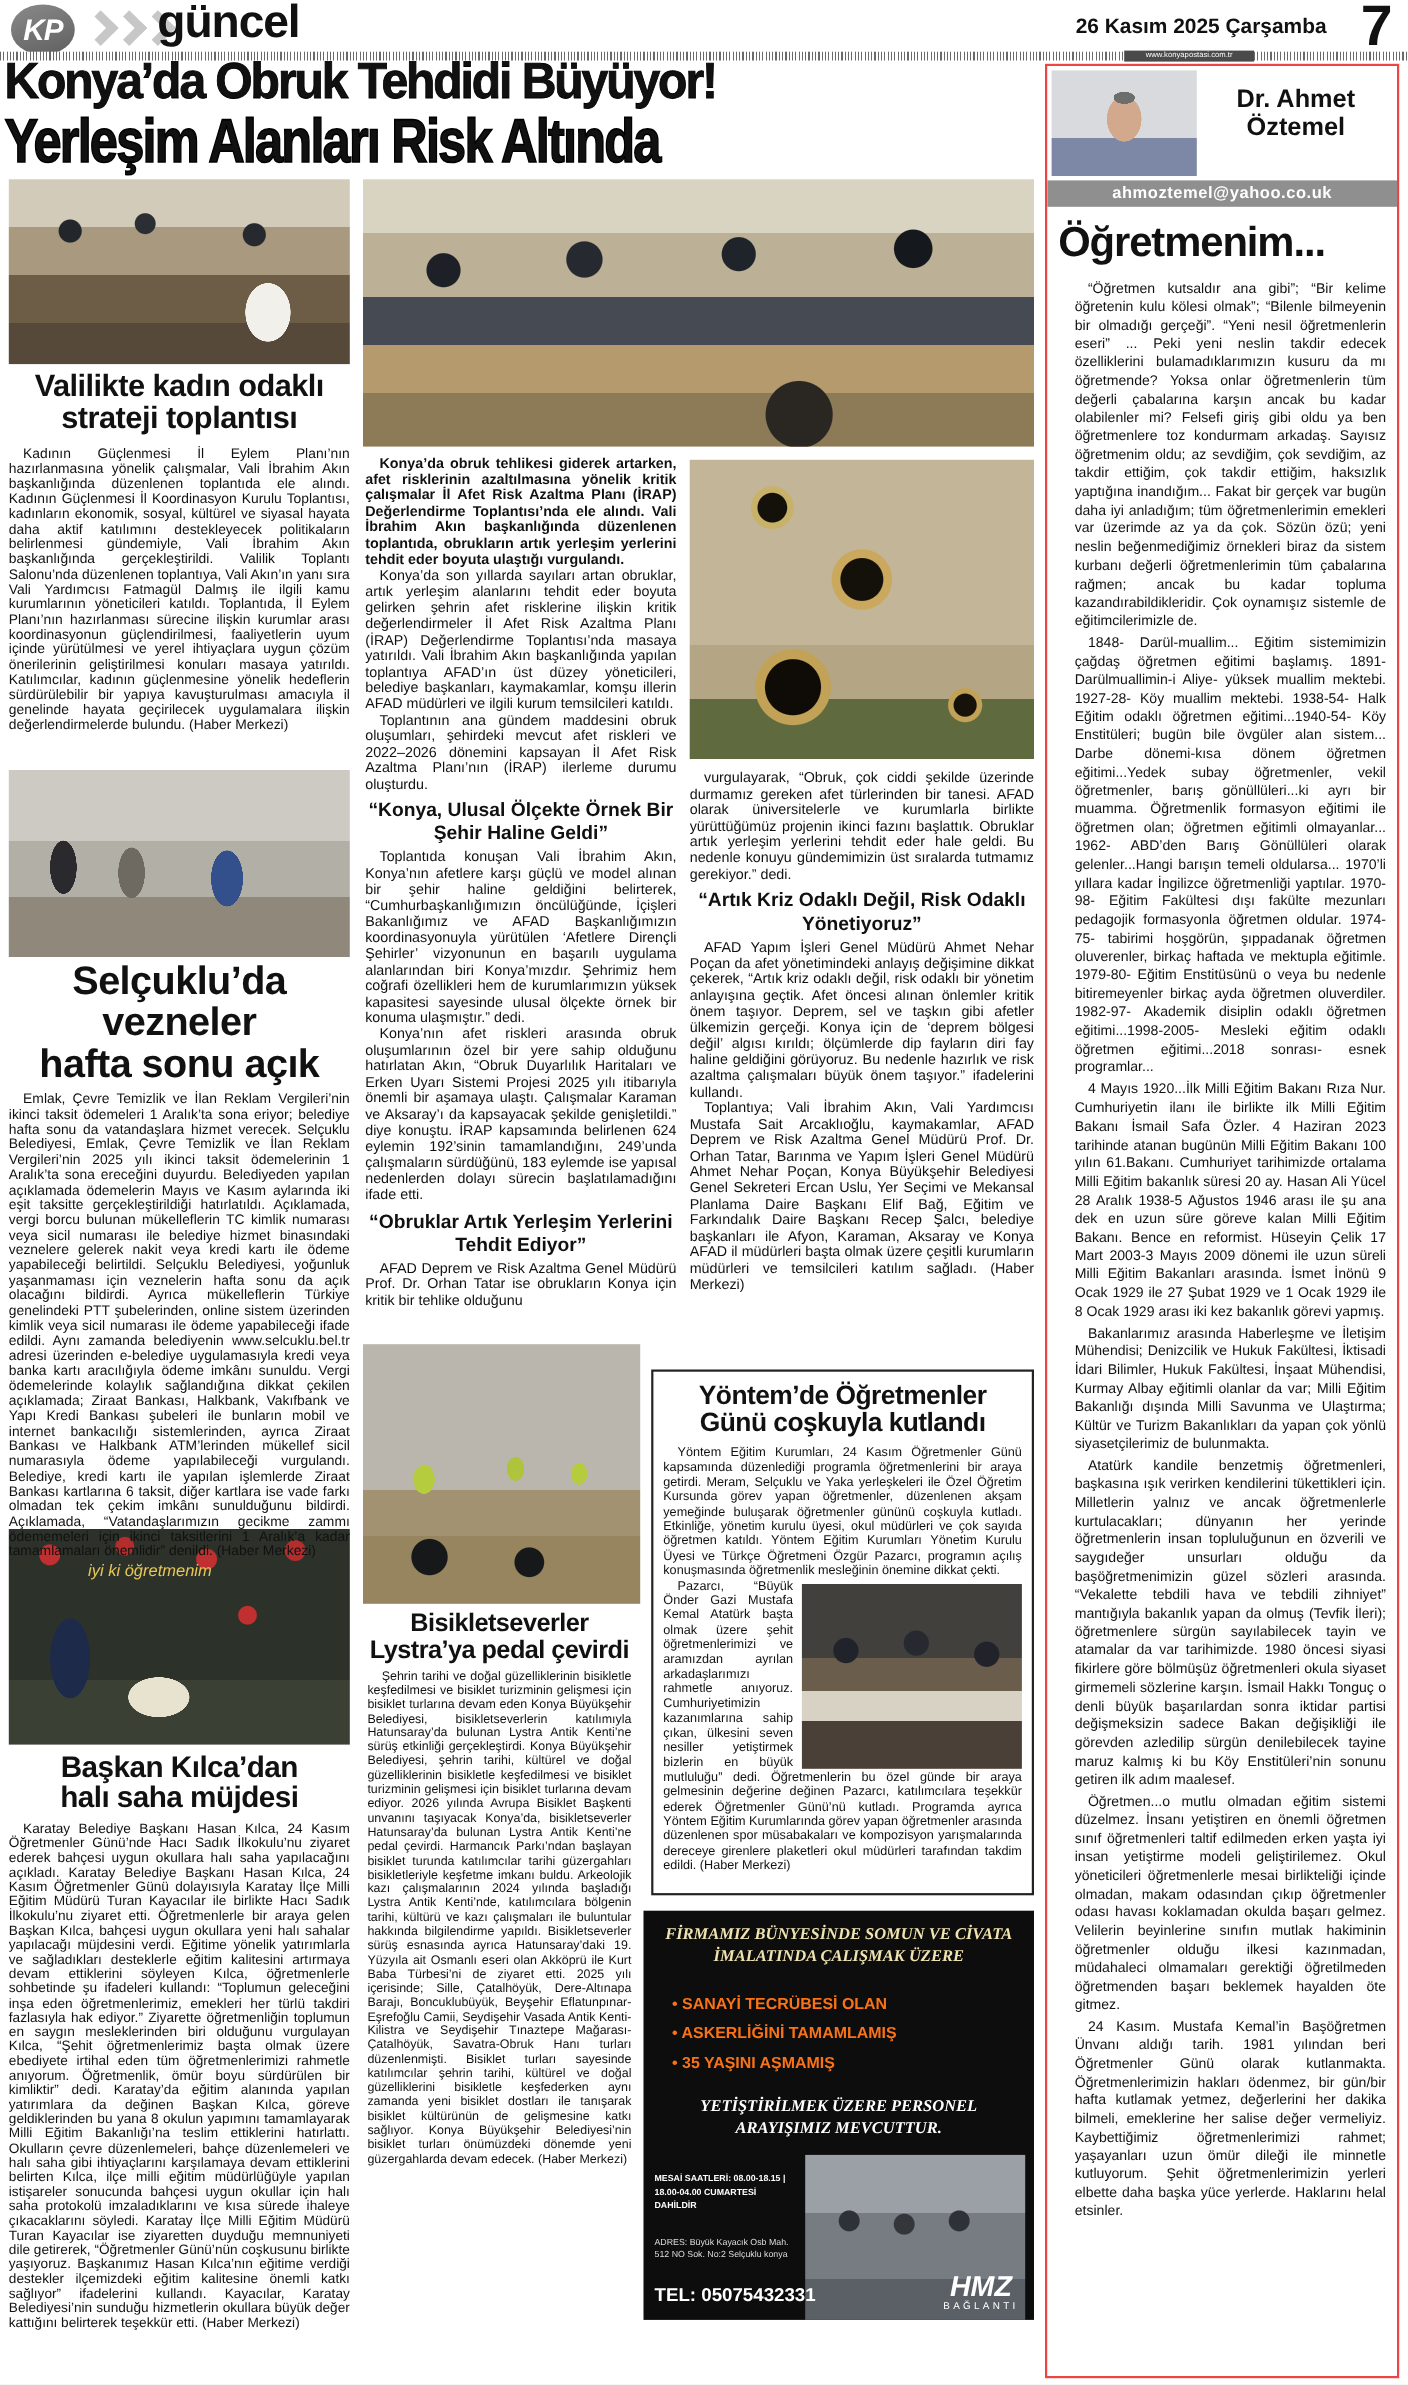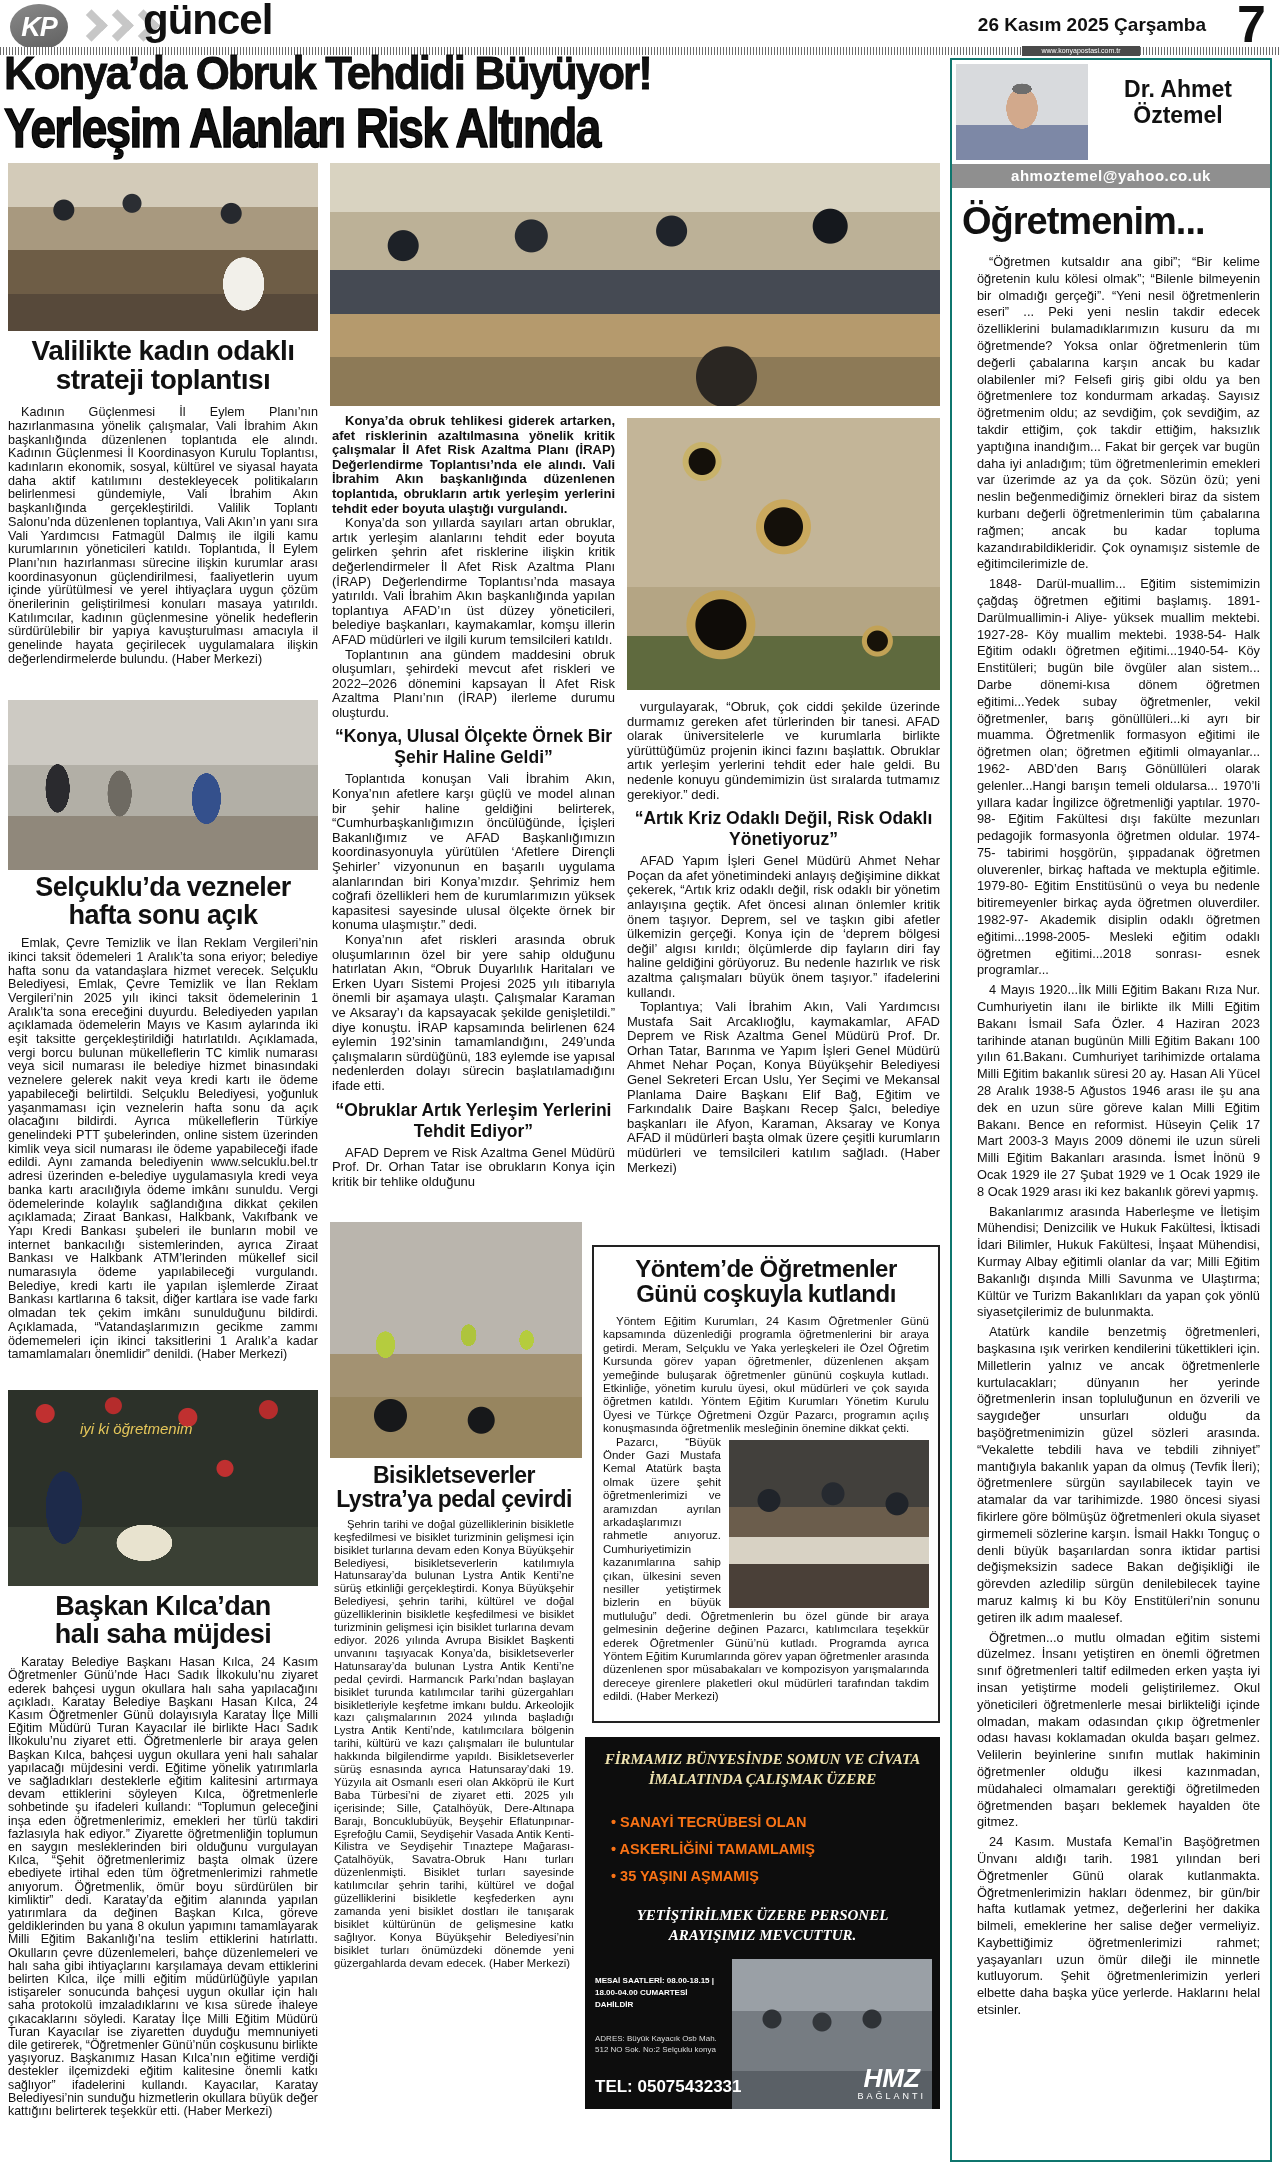--- a/index.html
+++ b/index.html
@@ -93,21 +93,21 @@
   
   #bisiklet{left:334px;top:1464px;width:240px;}
   #bisiklet .atitle{font-size:23px;}
   #bisiklet .btxt{font-size:11.3px;line-height:12.9px;margin-top:6px;}
   
   #yontem{left:592px;top:1245px;width:348px;height:478px;border:2px solid #222;box-sizing:border-box;
           padding:10px 9px;overflow:hidden;}
   #yontem .atitle{font-size:24px;}
   #yontem .btxt{font-size:11.5px;line-height:13.4px;margin-top:8px;}
   
-  #kose{left:950px;top:58px;width:322px;height:2104px;border:2px solid #0f766e;box-sizing:border-box;overflow:hidden;}
+  #kose{left:950px;top:58px;width:322px;height:2104px;border:2px solid #ef4444;box-sizing:border-box;overflow:hidden;}
   #kose-photo{position:absolute;left:4px;top:4px;width:132px;height:96px;
      background:radial-gradient(ellipse 16px 9px at 50% 26%,#6d6d6d 0 60%,rgba(0,0,0,0) 61%),
        radial-gradient(ellipse 26px 34px at 50% 46%,#d2a98c 0 60%,rgba(0,0,0,0) 61%),
        linear-gradient(180deg,#d8dadd 0 64%,#7d88a6 64% 100%);}
   #kose-name{position:absolute;left:140px;top:16px;width:172px;text-align:center;
        font-size:23px;font-weight:bold;line-height:26px;}
   #kose-mail{position:absolute;left:0;top:104px;width:100%;height:24px;background:#8f8f8f;color:#fff;
        font-weight:bold;font-size:15px;line-height:24px;text-align:center;letter-spacing:0.5px;}
   #kose-title{position:absolute;left:10px;top:140px;font-size:38px;font-weight:bold;letter-spacing:-1px;}
   #kose-body{position:absolute;left:10px;top:194px;width:298px;text-align:justify;
@@ -169,21 +169,21 @@
     <div class="atitle" style="font-size:28px;">
       <span>Valilikte kadın odaklı</span><br>
       <span>strateji toplantısı</span>
     </div>
     <div class="btxt lc-body" style="margin-top:12px;">
       <p>Kadının Güçlenmesi İl Eylem Planı’nın hazırlanmasına yönelik çalışmalar, Vali İbrahim Akın başkanlığında düzenlenen toplantıda ele alındı. Kadının Güçlenmesi İl Koordinasyon Kurulu Toplantısı, kadınların ekonomik, sosyal, kültürel ve siyasal hayata daha aktif katılımını destekleyecek politikaların belirlenmesi gündemiyle, Vali İbrahim Akın başkanlığında gerçekleştirildi. Valilik Toplantı Salonu’nda düzenlenen toplantıya, Vali Akın’ın yanı sıra Vali Yardımcısı Fatmagül Dalmış ile ilgili kamu kurumlarının yöneticileri katıldı. Toplantıda, İl Eylem Planı’nın hazırlanması sürecine ilişkin kurumlar arası koordinasyonun güçlendirilmesi, faaliyetlerin uyum içinde yürütülmesi ve yerel ihtiyaçlara uygun çözüm önerilerinin geliştirilmesi konuları masaya yatırıldı. Katılımcılar, kadının güçlenmesine yönelik hedeflerin sürdürülebilir bir yapıya kavuşturulması amacıyla il genelinde hayata geçirilecek uygulamalara ilişkin değerlendirmelerde bulundu. (Haber Merkezi)</p>
     </div>
   </div>
 
   <div class="abs leftcol" style="left:8px;top:873px;">
-    <div class="atitle" style="font-size:27px;">
+    <div class="atitle" style="font-size:36px;">
       <span>Selçuklu’da vezneler</span><br>
       <span>hafta sonu açık</span>
     </div>
     <div class="btxt lc-body" style="margin-top:8px;">
       <p>Emlak, Çevre Temizlik ve İlan Reklam Vergileri’nin ikinci taksit ödemeleri 1 Aralık’ta sona eriyor; belediye hafta sonu da vatandaşlara hizmet verecek. Selçuklu Belediyesi, Emlak, Çevre Temizlik ve İlan Reklam Vergileri’nin 2025 yılı ikinci taksit ödemelerinin 1 Aralık’ta sona ereceğini duyurdu. Belediyeden yapılan açıklamada ödemelerin Mayıs ve Kasım aylarında iki eşit taksitte gerçekleştirildiği hatırlatıldı. Açıklamada, vergi borcu bulunan mükelleflerin TC kimlik numarası veya sicil numarası ile belediye hizmet binasındaki veznelere gelerek nakit veya kredi kartı ile ödeme yapabileceği belirtildi. Selçuklu Belediyesi, yoğunluk yaşanmaması için veznelerin hafta sonu da açık olacağını bildirdi. Ayrıca mükelleflerin Türkiye genelindeki PTT şubelerinden, online sistem üzerinden kimlik veya sicil numarası ile ödeme yapabileceği ifade edildi. Aynı zamanda belediyenin www.selcuklu.bel.tr adresi üzerinden e-belediye uygulamasıyla kredi veya banka kartı aracılığıyla ödeme imkânı sunuldu. Vergi ödemelerinde kolaylık sağlandığına dikkat çekilen açıklamada; Ziraat Bankası, Halkbank, Vakıfbank ve Yapı Kredi Bankası şubeleri ile bunların mobil ve internet bankacılığı sistemlerinden, ayrıca Ziraat Bankası ve Halkbank ATM’lerinden mükellef sicil numarasıyla ödeme yapılabileceği vurgulandı. Belediye, kredi kartı ile yapılan işlemlerde Ziraat Bankası kartlarına 6 taksit, diğer kartlara ise vade farkı olmadan tek çekim imkânı sunulduğunu bildirdi. Açıklamada, “Vatandaşlarımızın gecikme zammı ödememeleri için ikinci taksitlerini 1 Aralık’a kadar tamamlamaları önemlidir” denildi. (Haber Merkezi)</p>
     </div>
   </div>
 
   <div class="abs leftcol" style="left:8px;top:1592px;">
     <div class="atitle" style="font-size:27px;">

